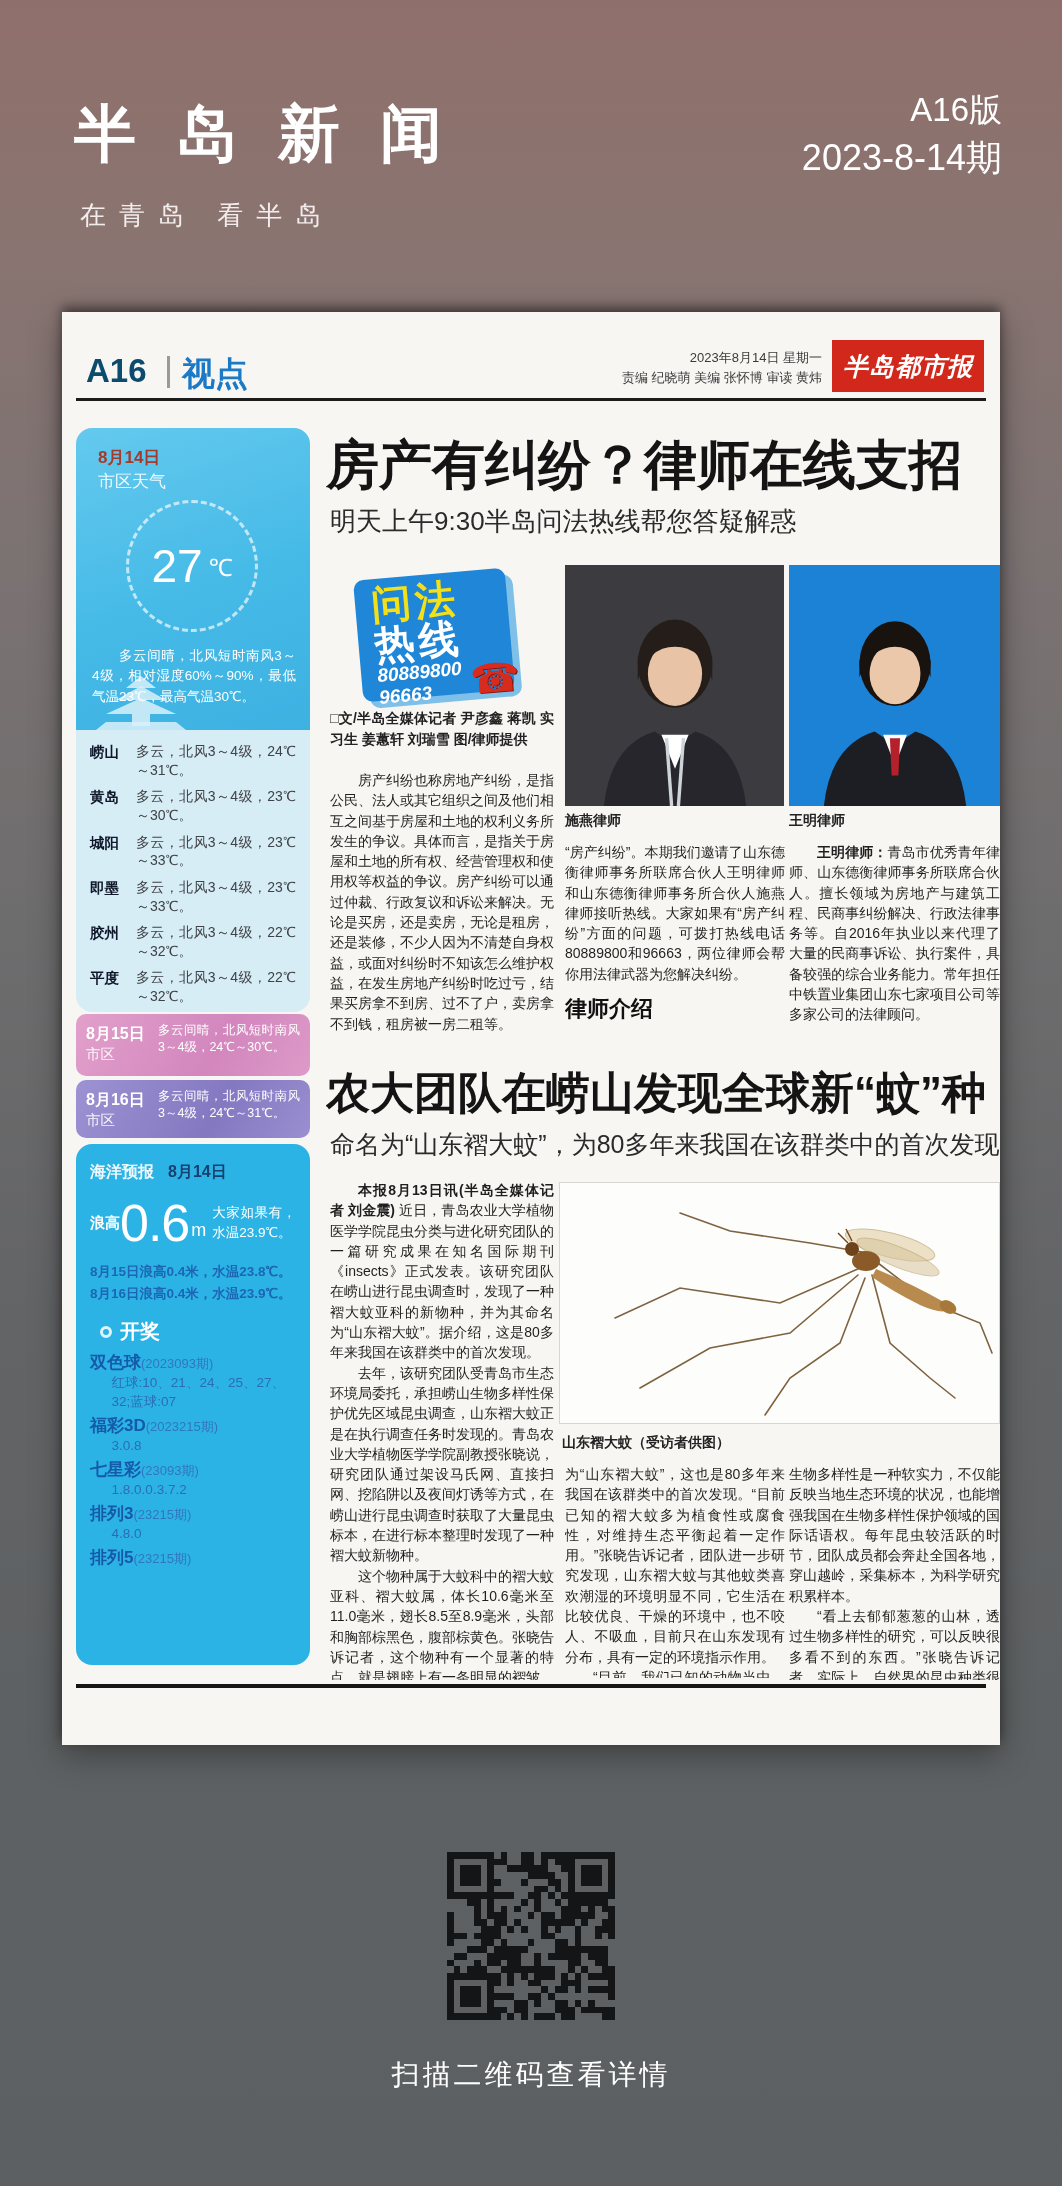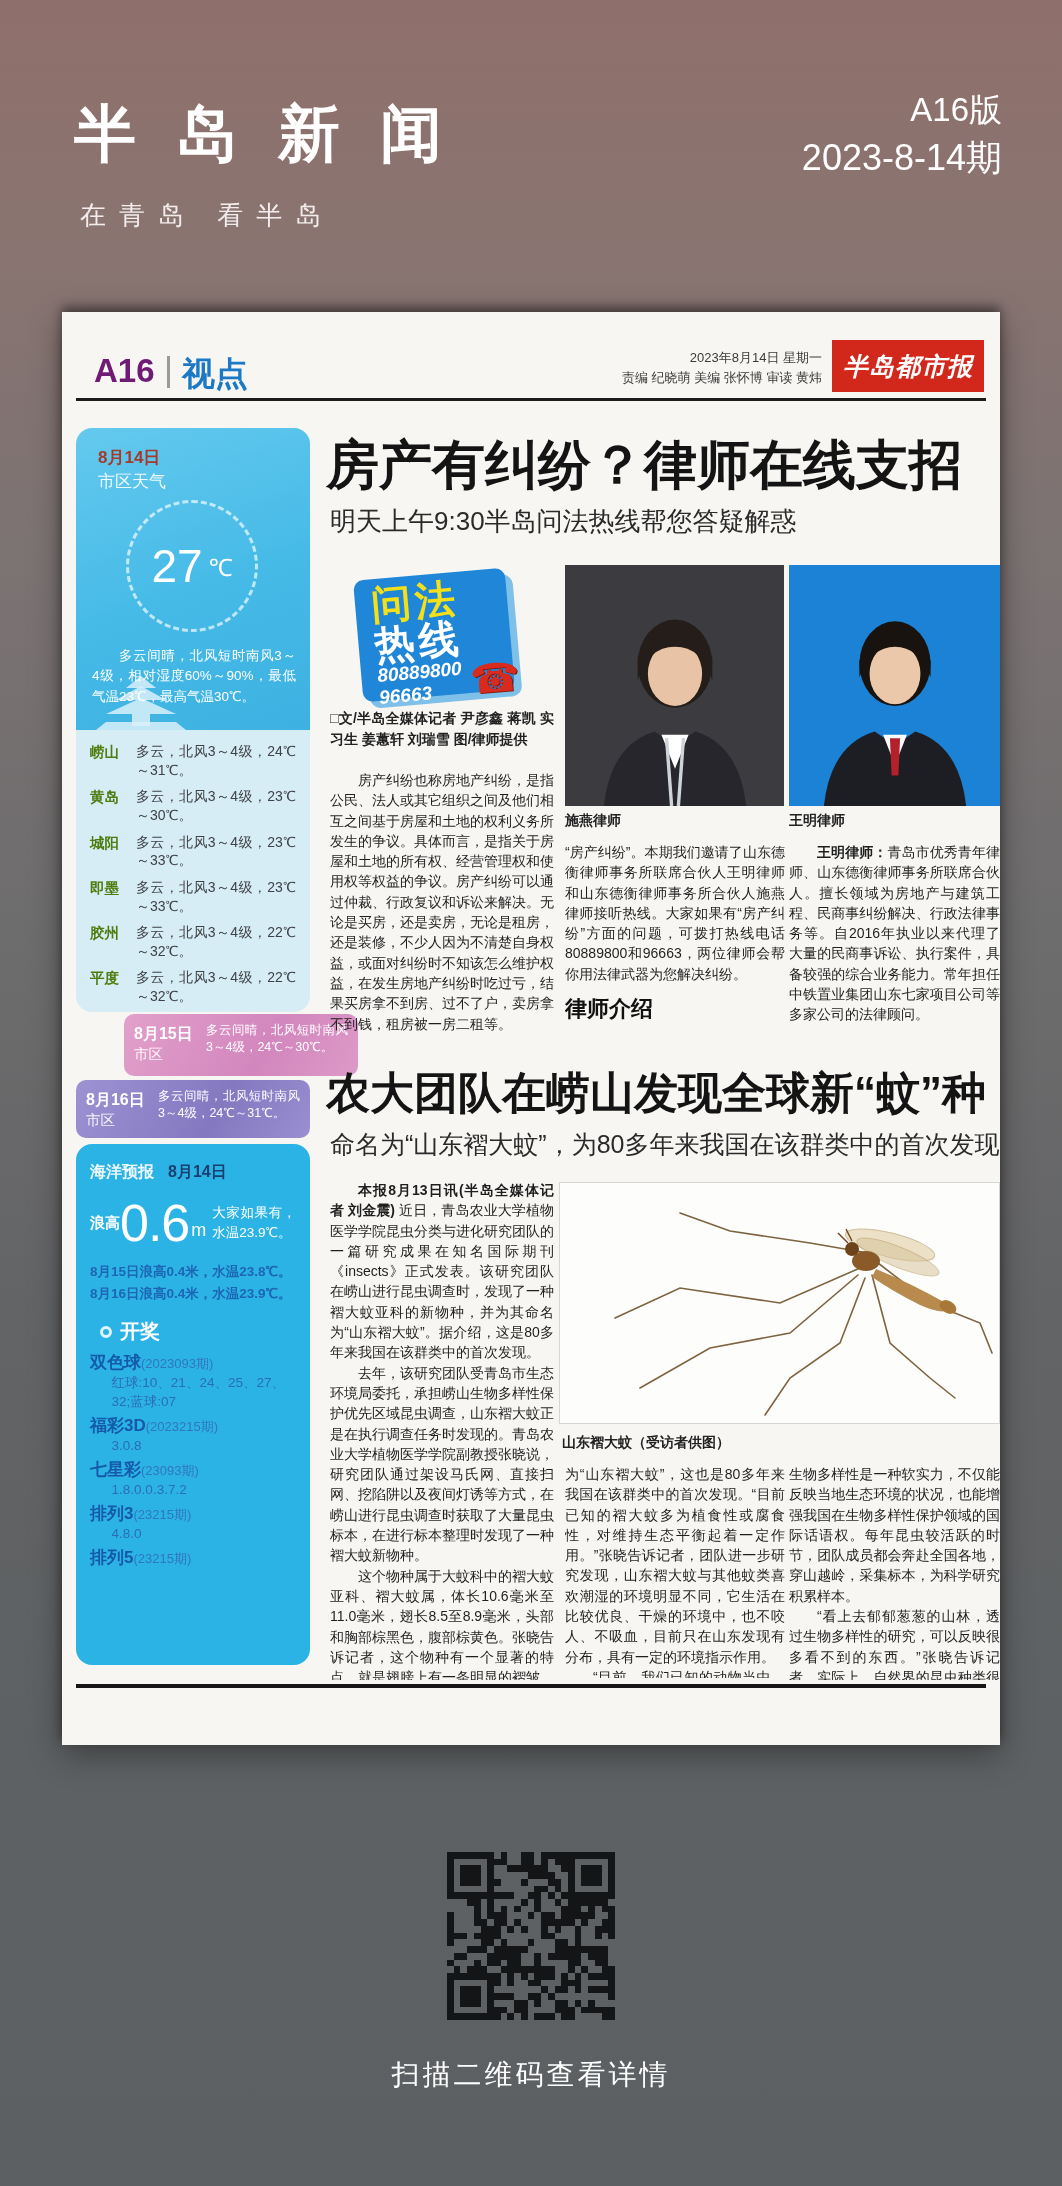--- a/index.html
+++ b/index.html
@@ -10,44 +10,44 @@
   }
   
   .logo{position:absolute;left:74px;top:92px;font-size:62px;font-weight:900;color:#fff;letter-spacing:40px;white-space:nowrap;}
   .tagline{position:absolute;left:80px;top:198px;font-size:26px;color:#f2ecec;letter-spacing:13px;white-space:nowrap;}
   .edition{position:absolute;right:60px;top:88px;font-size:33px;color:#fff;}
   .issue{position:absolute;right:60px;top:134px;font-size:36px;color:#fff;}
   
   .page{position:absolute;left:62px;top:312px;width:938px;height:1433px;background:#f7f6f3;
         box-shadow:0 -5px 10px rgba(0,0,0,.45),0 10px 30px rgba(0,0,0,.35);overflow:hidden;}
   .page *{box-sizing:border-box;}
-  .page-no{position:absolute;left:24px;top:40px;font-size:33px;font-weight:800;color:#701a75;margin-left:8px;}
+  .page-no{position:absolute;left:24px;top:40px;font-size:33px;font-weight:800;color:#0c4a6e;}
   .page-sec-divider{position:absolute;left:105px;top:44px;width:3px;height:32px;background:#9a9a9a;}
   .page-section{position:absolute;left:120px;top:40px;font-size:33px;font-weight:800;color:#1b79c5;}
   .credits{position:absolute;right:178px;top:36px;text-align:right;color:#3a3a3a;font-size:13px;line-height:1.55;}
   .masthead{position:absolute;right:16px;top:28px;width:152px;height:52px;background:#d2281c;color:#fff;
             font-size:25px;font-weight:800;font-style:italic;display:flex;align-items:center;justify-content:center;letter-spacing:1px;}
   .head-rule{position:absolute;left:14px;right:14px;top:86px;height:3px;background:#1c1c1c;}
   
   .wx-card{position:absolute;left:14px;top:116px;width:234px;height:584px;border-radius:16px;overflow:hidden;}
   .wx-top{height:302px;background:linear-gradient(160deg,#64c9ee 0%,#45bae7 55%,#3db2e2 100%);position:relative;color:#fff;}
   .wx-date{position:absolute;left:22px;top:18px;font-size:17px;font-weight:800;color:#a43a2b;}
   .wx-title{position:absolute;left:22px;top:42px;font-size:17px;color:#eef9ff;}
   .wx-circle{position:absolute;left:50px;top:72px;width:132px;height:132px;border-radius:50%;
              border:3px dashed rgba(255,255,255,.65);display:flex;align-items:center;justify-content:center;}
   .wx-temp{font-size:46px;font-weight:400;color:#fff;}
   .wx-unit{font-size:24px;margin-left:6px;color:#fff;}
   .wx-desc{position:absolute;left:16px;top:218px;width:204px;font-size:13.5px;line-height:1.5;color:#fff;text-indent:2em;text-align:justify;}
   .wx-pagoda{position:absolute;left:10px;bottom:-4px;opacity:.8;}
   .wx-cities{height:282px;background:#d7edf6;padding:12px 14px 0 14px;}
   .city-row{display:flex;margin-bottom:7.5px;}
-  .city-name{width:46px;flex:none;font-size:14.5px;font-weight:800;color:#4d7c0f;padding-top:1px;}
+  .city-name{width:46px;flex:none;font-size:14.5px;font-weight:800;color:#0f172a;padding-top:1px;}
   .city-info{font-size:14px;color:#3f4246;line-height:1.35;text-align:justify;}
   .fc-card{position:absolute;left:14px;width:234px;border-radius:10px;color:#fff;display:flex;padding:8px 10px;}
-  .fc-pink{top:702px;height:62px;background:linear-gradient(120deg,#e2a0cb 0%,#d286bd 60%,#dd9ac8 100%);margin-left:48px;}
+  .fc-pink{top:702px;height:62px;background:linear-gradient(120deg,#e2a0cb 0%,#d286bd 60%,#dd9ac8 100%);}
   .fc-purple{top:768px;height:58px;background:linear-gradient(120deg,#9d92d2 0%,#8478c1 60%,#9a8fd0 100%);}
   .fc-left{width:72px;flex:none;padding-top:2px;}
   .fc-date{font-size:16px;font-weight:800;}
   .fc-area{font-size:14.5px;opacity:.9;}
   .fc-desc{font-size:12.5px;line-height:1.35;text-align:justify;}
   .marine{position:absolute;left:14px;top:832px;width:234px;height:521px;border-radius:16px;background:#2cb3e6;padding:14px 14px 0 14px;color:#fff;}
   .marine-head{display:flex;gap:14px;align-items:baseline;margin-top:4px;}
   .marine-title{font-size:16px;font-weight:700;color:rgba(255,255,255,.92);}
   .marine-date{font-size:16px;font-weight:800;color:#16406f;}
   .wave-row{display:flex;align-items:center;margin-top:10px;}

